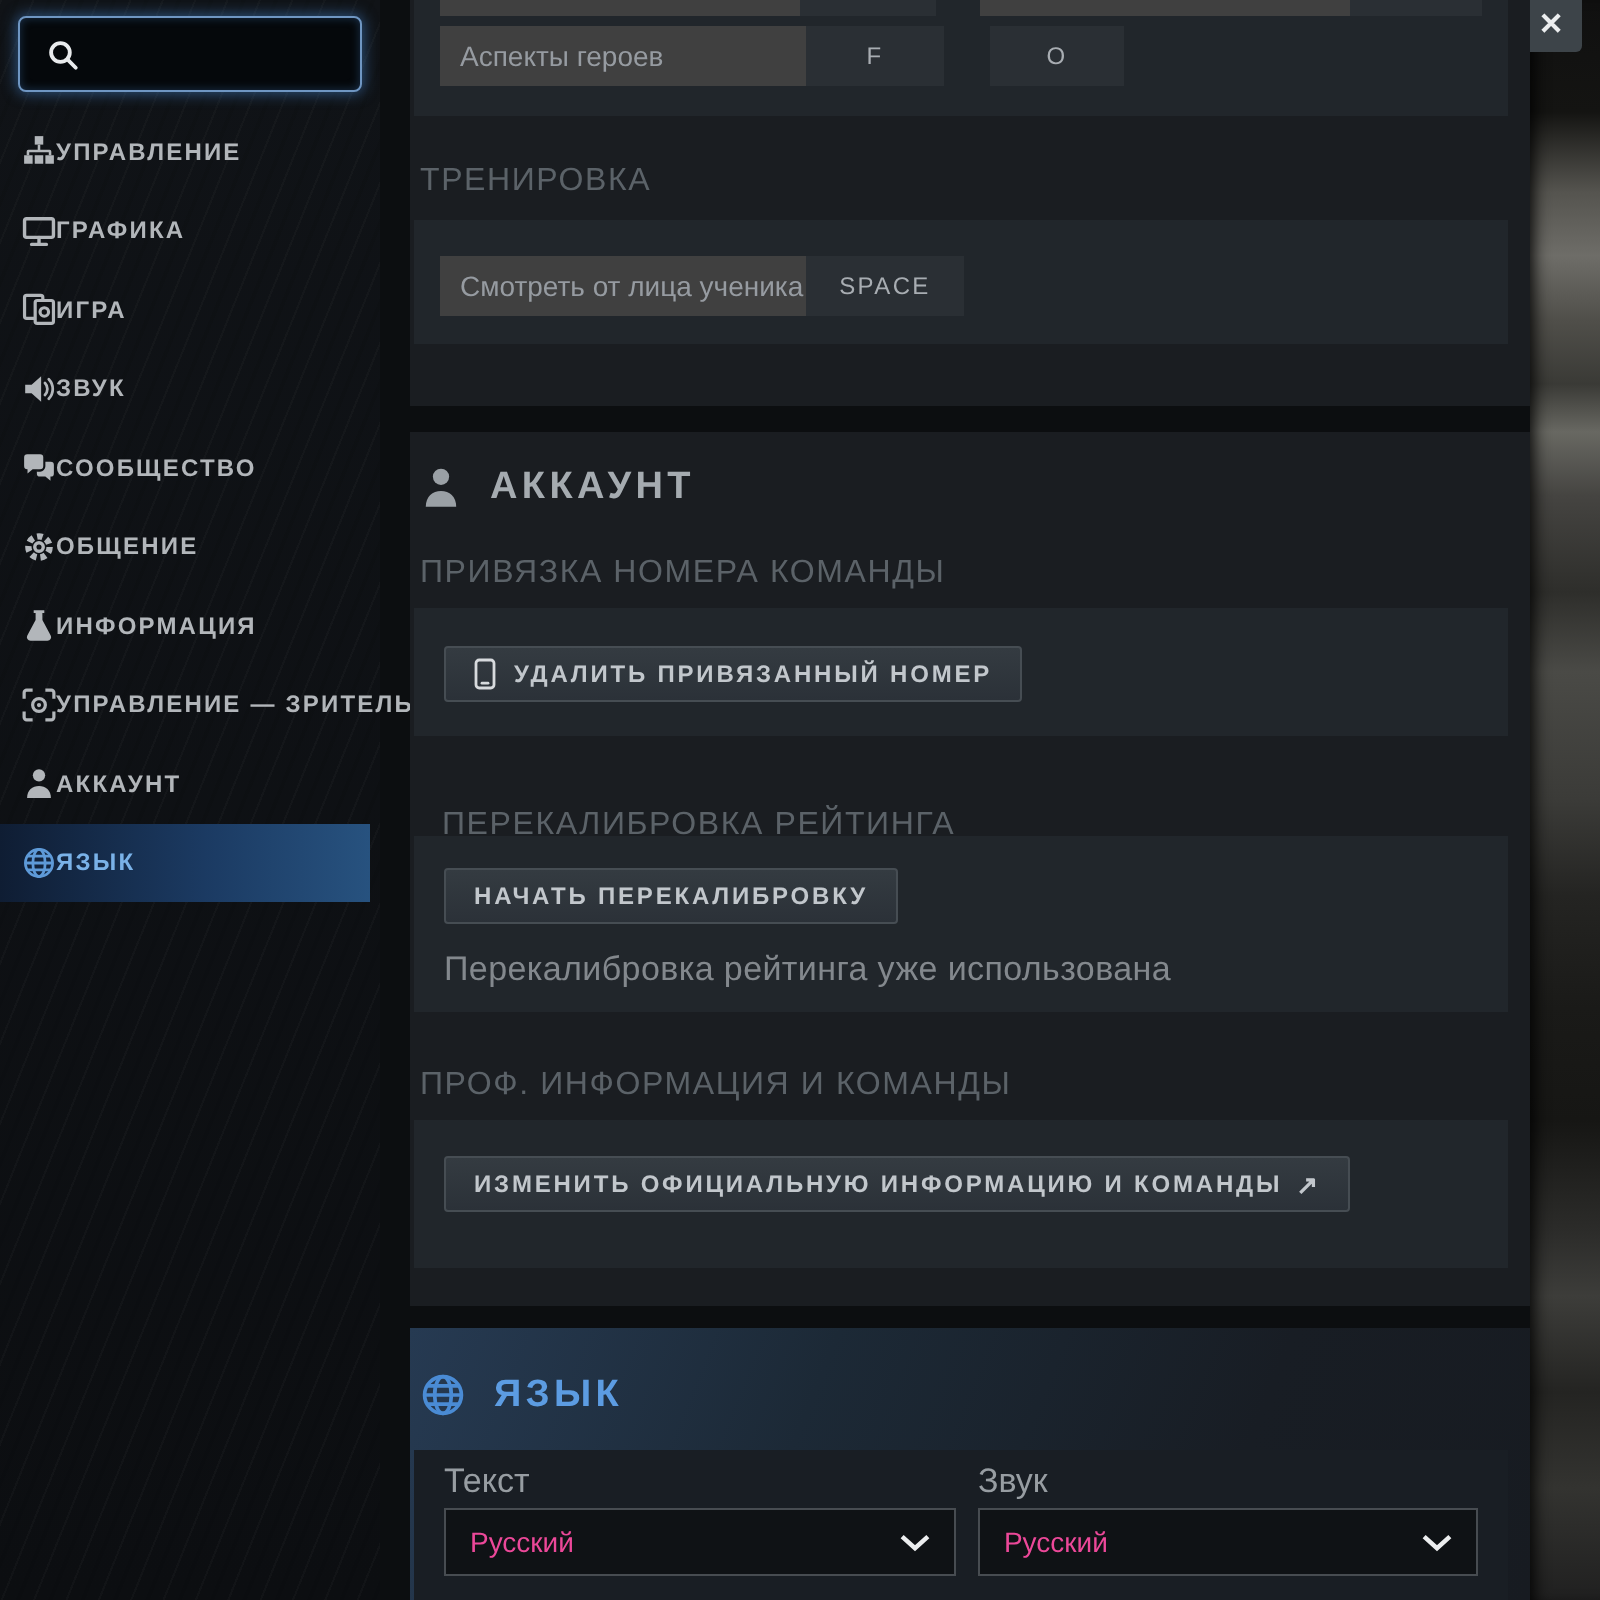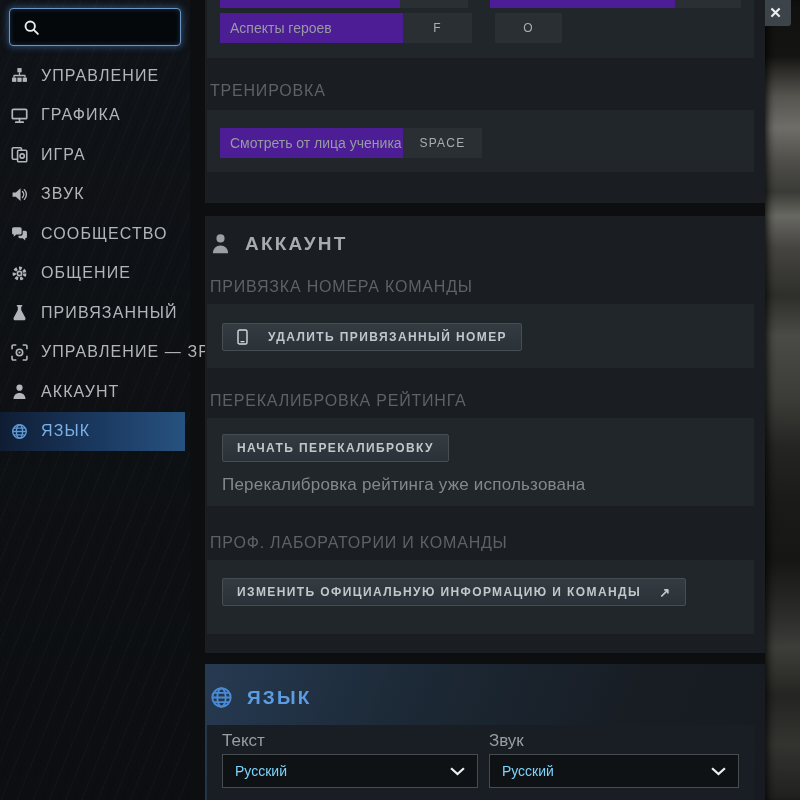--- a/index.html
+++ b/index.html
@@ -41,21 +41,21 @@
     flex:1;min-width:0;background:transparent;border:0;outline:none;
     color:#d4d8db;font-size:14px;height:100%;
   }
   .nav{position:absolute;left:0;top:56px;width:190px;}
   .nav-item{
     height:39.5px;display:flex;align-items:center;cursor:pointer;
     color:#b2b6ba;width:185px;
   }
   .ni-icon{width:17px;display:flex;justify-content:center;margin-left:11px;flex:0 0 17px;}
   .ni-label{
-    margin-left:13px;font-size:16px;font-weight:normal;letter-spacing:1.1px;
+    margin-left:0;font-size:12px;font-weight:bold;letter-spacing:1.1px;
     white-space:nowrap;
   }
   .nav-item.sel{
     background:linear-gradient(90deg,#0f1d33 0%,#1b3a62 55%,#27527f 100%);
     color:#7ab2e8;
   }
   .nav-item.sel .ni-icon{color:#5e9ad8;}
 
   
   .close-btn{
@@ -85,59 +85,59 @@
     margin:0 0 0 14px;font-size:19px;color:#a5abb0;letter-spacing:2.2px;font-weight:bold;
     white-space:nowrap;
   }
 
   
   .hotkeys-box{top:-30px;height:88px;padding:8px 13px 0;overflow:hidden;}
   .training-box{top:110px;height:62px;padding:18px 13px 0;}
   .hk-row{display:flex;}
   .hk-row + .hk-row{margin-top:5px;}
   .hk-label{
-    height:30px;line-height:30px;background:#4c1d95;color:#969ba1;font-size:14px;
+    height:30px;line-height:30px;background:#404040;color:#969ba1;font-size:14px;
     padding-left:10px;box-sizing:border-box;overflow:hidden;white-space:nowrap;
   }
   .hk-key{
     height:30px;line-height:30px;background:#2a2f34;color:#a8adb2;font-size:12px;
     letter-spacing:1.2px;text-align:center;cursor:pointer;
   }
   .w-l1{width:183px;} .w-k1{width:69px;} .spacer{width:23px;}
   .w-l2{width:188px;} .w-k2{width:67px;} .w-space{width:79px;}
 
   
   .acc-head{top:16px;}
   .h-phone{top:62px;} .phone-box{top:88px;height:64px;padding:19px 15px 0;}
-  .h-recal{top:176px;} .recal-box{top:202px;height:88px;padding:16px 15px 0;}
+  .h-recal{top:188px;margin-left:11px;} .recal-box{top:202px;height:88px;padding:16px 15px 0;}
   .h-pro{top:318px;} .pro-box{top:344px;height:74px;padding:18px 15px 0;}
   .btn{
     display:inline-flex;align-items:center;height:28px;padding:0 14px;
     background:linear-gradient(#343b41,#2b3138);border:1px solid #464d53;border-radius:2px;
     color:#c2c7cc;font-size:12px;font-weight:bold;letter-spacing:1.4px;cursor:pointer;
-    font-family:"Liberation Sans", sans-serif;white-space:nowrap;box-sizing:border-box;gap:11px;
+    font-family:"Liberation Sans", sans-serif;white-space:nowrap;box-sizing:border-box;
   }
   .btn .b-icon{display:flex;margin-right:9px;color:#d7dadd;}
   .btn .b-suffix{margin-left:7px;font-size:13px;}
   .note{
     position:relative;margin:13px 0 0;color:#83888d;font-size:17px;letter-spacing:.2px;
   }
 
   
   .lang-head{top:22px;}
   .lang-head h2{color:#5c9ce2;}
   .lang-head .g-icon{color:#4a8bd4;display:flex;}
   .lang-box{top:61px;height:100px;background:#191e24;padding:8px 15px 0;display:flex;}
   .dd-col1{width:262px;} .dd-col2{width:256px;margin-left:11px;}
   .dd-label{color:#979da2;font-size:17px;line-height:15px;margin-bottom:6px;}
   .dropdown{
     height:34px;background:#0f1215;border:1px solid #474c51;box-sizing:border-box;
     display:flex;align-items:center;padding:0 12px;cursor:pointer;
   }
-  .dropdown .dd-value{flex:1;color:#7dd3fc;font-size:14px;}
+  .dropdown .dd-value{flex:1;color:#ec4899;font-size:14px;}
   .dropdown .dd-chev{display:flex;color:#eceeef;}
 
   svg{display:block;}
 </style>
 </head>
 <body>
 
 <div class="app">
 
   <div class="right-strip"></div>
@@ -211,21 +211,21 @@
           </svg>
         </span>
         <span class="ni-label">ОБЩЕНИЕ</span>
       </div>
       <div class="nav-item">
         <span class="ni-icon">
           <svg width="17" height="17" viewBox="0 0 16 16" fill="currentColor">
             <path d="M5.5 1h5v1.4h-.9v3.3l3.9 7.2A1.7 1.7 0 0 1 12 15.4H4a1.7 1.7 0 0 1-1.5-2.5l3.9-7.2V2.4h-.9z"></path>
           </svg>
         </span>
-        <span class="ni-label">ПРИВЯЗАННЫЙ</span>
+        <span class="ni-label">ИНФОРМАЦИЯ</span>
       </div>
       <div class="nav-item">
         <span class="ni-icon">
           <svg width="17" height="17" viewBox="0 0 16 16" fill="none" stroke="currentColor" stroke-width="1.5">
             <path d="M1 5V2.2A1.2 1.2 0 0 1 2.2 1H5M11 1h2.8A1.2 1.2 0 0 1 15 2.2V5M15 11v2.8a1.2 1.2 0 0 1-1.2 1.2H11M5 15H2.2A1.2 1.2 0 0 1 1 13.8V11"></path>
             <circle cx="8" cy="8" r="3"></circle>
               <circle cx="8" cy="8" r="1" fill="currentColor" stroke="none"></circle>
           </svg>
         </span>
         <span class="ni-label">УПРАВЛЕНИЕ — ЗРИТЕЛЬ</span>
@@ -307,21 +307,21 @@
     </div>
 
     <h3 class="sec-h h-recal">ПЕРЕКАЛИБРОВКА РЕЙТИНГА</h3>
     <div class="box recal-box">
       <button class="btn">
         <span>НАЧАТЬ ПЕРЕКАЛИБРОВКУ</span>
       </button>
       <p class="note">Перекалибровка рейтинга уже использована</p>
     </div>
 
-    <h3 class="sec-h h-pro">ПРОФ. ЛАБОРАТОРИИ И КОМАНДЫ</h3>
+    <h3 class="sec-h h-pro">ПРОФ. ИНФОРМАЦИЯ И КОМАНДЫ</h3>
     <div class="box pro-box">
       <button class="btn">
         <span>ИЗМЕНИТЬ ОФИЦИАЛЬНУЮ ИНФОРМАЦИЮ И КОМАНДЫ</span>
         <span class="b-suffix">↗</span>
       </button>
     </div>
   </section>
 
   <section class="block block-c">
     <div class="big-head lang-head">

